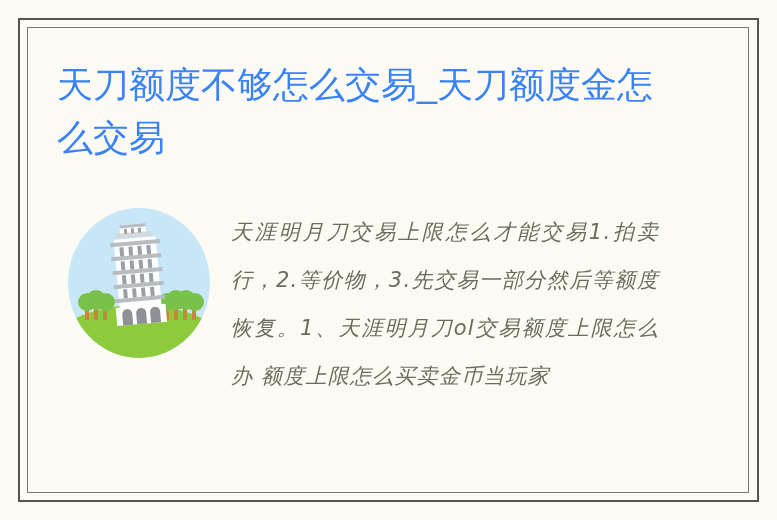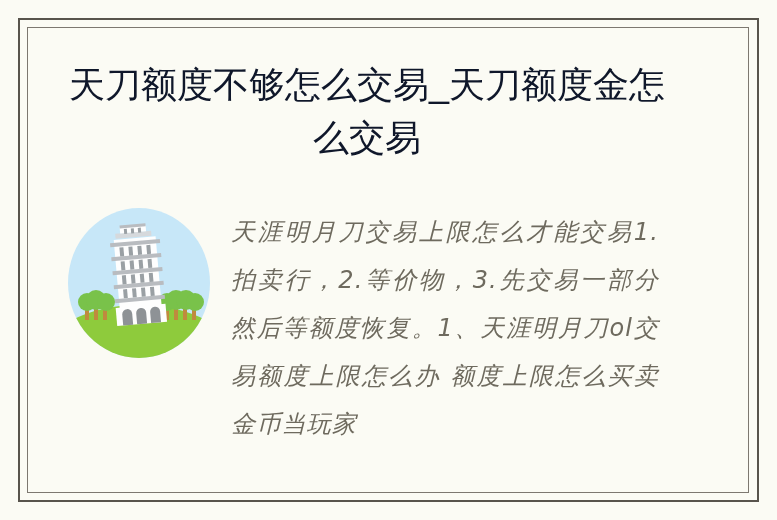--- a/index.html
+++ b/index.html
@@ -47,25 +47,24 @@
     width: 777px;
     height: 520px;
   }
   .title {
     position: absolute;
     left: 57px;
     top: 58px;
     width: 620px;
     font-size: 36px;
     line-height: 53px;
-    color: #0f172a;
+    color: #3b82f6;
     font-family: "Liberation Sans", sans-serif;
     font-weight: 400;
     letter-spacing: 0px;
-    text-align: center;
   }
   .body-area {
     position: absolute;
     left: 57px;
     top: 200px;
     width: 620px;
     height: 260px;
   }
   
   .illus {
@@ -78,21 +77,21 @@
   .illus-svg {
     display: block;
     width: 142px;
     height: 150px;
   }
   .body-text {
     position: absolute;
     left: 174px;
     top: 8px;
     width: 428px;
-    font-size: 24px;
+    font-size: 21px;
     line-height: 48px;
     color: #6e6a5e;
     font-family: "DejaVu Sans", "Liberation Sans", sans-serif;
     letter-spacing: 1.2px;
     text-align: justify;
     text-justify: inter-character;
     font-style: italic;
   }
 </style>
 </head>

